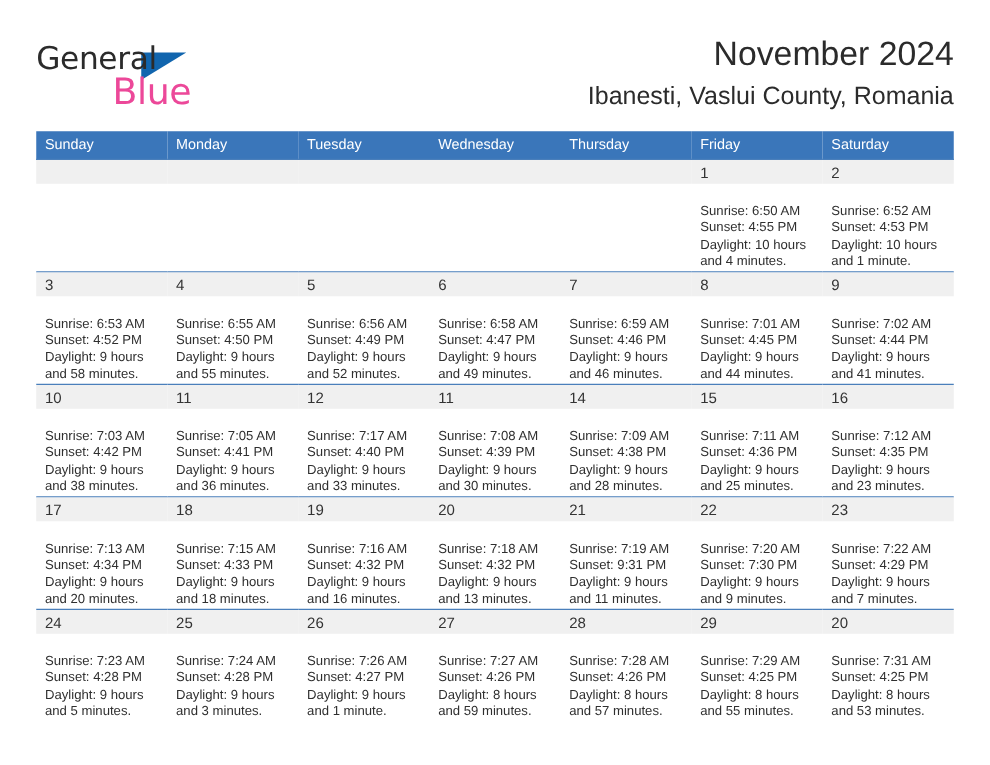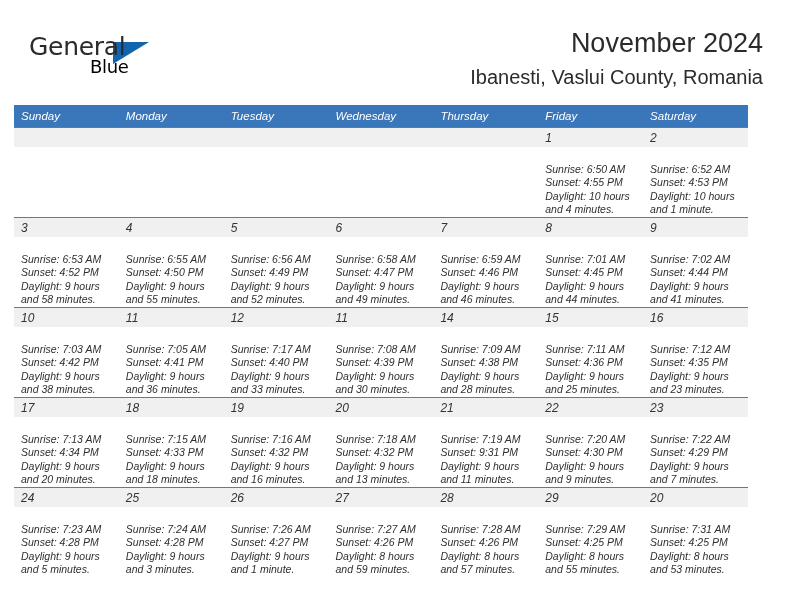--- a/index.html
+++ b/index.html
@@ -44,23 +44,23 @@
     font-size: 25px;
     letter-spacing: -0.3px;
     color: #2b2b2b;
     font-family: "DejaVu Sans", sans-serif;
     font-weight: 400;
   }
   .brand-blue {
     position: absolute;
     left: 61px;
     top: 24px;
-    font-size: 18px;
+    font-size: 29px;
     letter-spacing: -0.3px;
-    color: #000000;
+    color: #ec4899;
     font-family: "DejaVu Sans", sans-serif;
     font-weight: 400;
   }
   .brand-triangle {
     position: absolute;
     left: 84px;
     top: 10px;
     width: 0;
     height: 0;
     border-left: 36px solid #1165ae;
@@ -86,26 +86,25 @@
     font-weight: 400;
     color: #2b2b2b;
     line-height: 22px;
     margin-top: 6px;
     white-space: nowrap;
   }
 
   
   .calendar {
     position: absolute;
-    left: 14px;
+    left: 29px;
     top: 105px;
     width: 734px;
     border-collapse: collapse;
     table-layout: fixed;
-    font-style: italic;
   }
   .calendar th {
     background: #3a76ba;
     color: #ffffff;
     font-size: 11.5px;
     font-weight: normal;
     text-align: left;
     padding: 5px 0 5px 7px;
     height: 11px;
     border: none;
@@ -437,21 +436,21 @@
                 <div>Daylight: 9 hours</div>
                 <div>and 11 minutes.</div>
               </div>
             </div>
           </td>
           <td>
             <div class="cell-inner">
               <div class="daynum-band">22</div>
               <div class="details">
                 <div>Sunrise: 7:20 AM</div>
-                <div>Sunset: 4:30 PM</div>
+                <div>Sunset: 7:30 PM</div>
                 <div>Daylight: 9 hours</div>
                 <div>and 9 minutes.</div>
               </div>
             </div>
           </td>
           <td>
             <div class="cell-inner">
               <div class="daynum-band">23</div>
               <div class="details">
                 <div>Sunrise: 7:22 AM</div>

